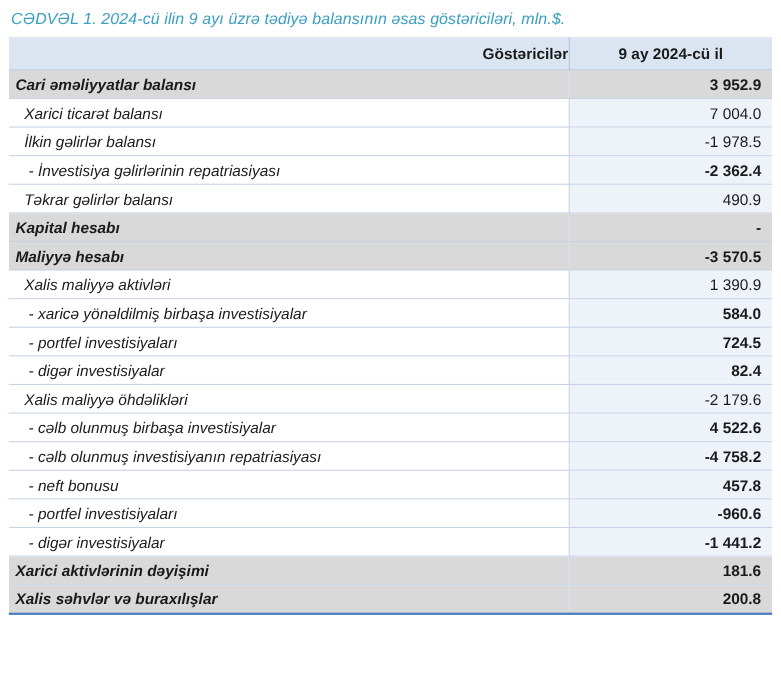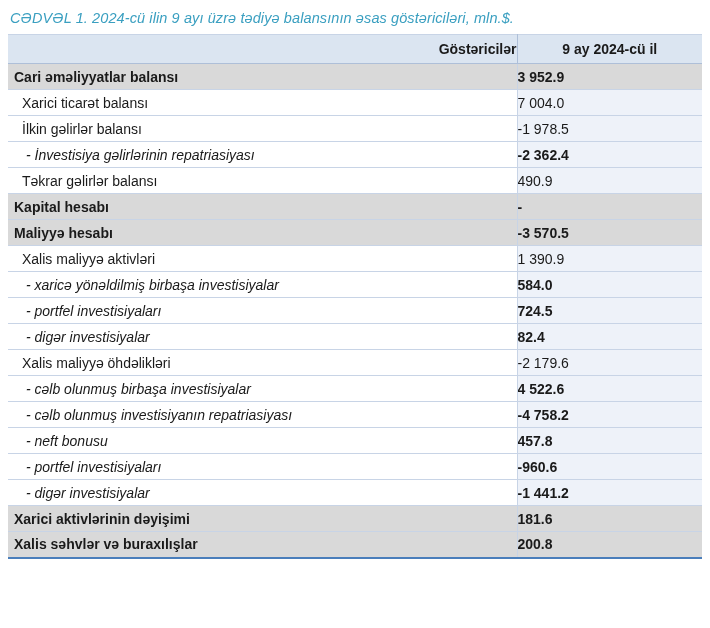--- a/index.html
+++ b/index.html
@@ -46,23 +46,24 @@
     background:var(--header-bg);
     font-weight:bold;
     text-align:center;
     height:29px;
     border-bottom:1px solid #aebfd8;
   }
   td.label-cell{
     text-align:left;
     padding-left:12px;
     border-right:1px solid var(--border);
+    font-style:italic;
   }
   td.value-cell{
-    text-align:left;
+    text-align:right;
     padding-right:10px;
     background:var(--value-col-bg);
   }
   thead th.h-label{border-right:1px solid #aebfd8;text-align:right;}
   tr.section td{
     background:var(--section-bg);
     font-weight:bold;
   }
   tr.section td.label-cell{padding-left:6px;}
   tr.item td.label-cell{padding-left:14px;margin-top:26px;}

